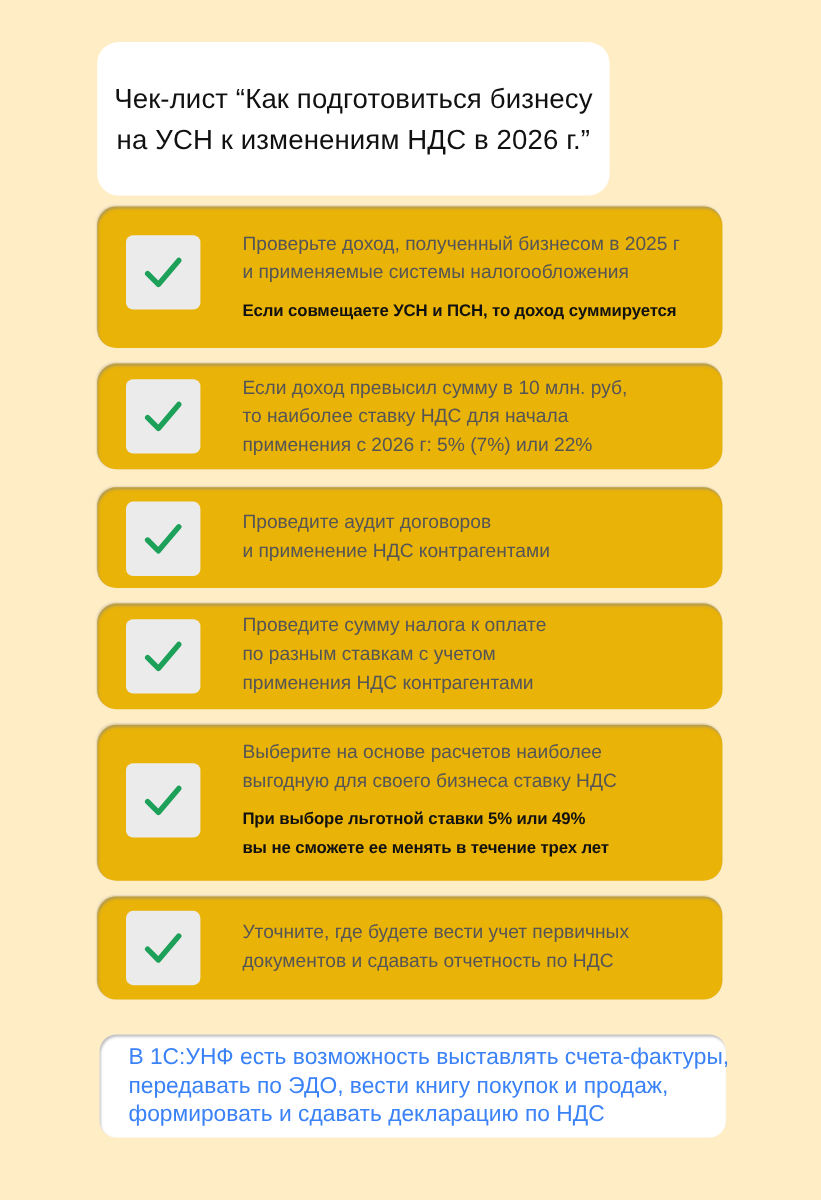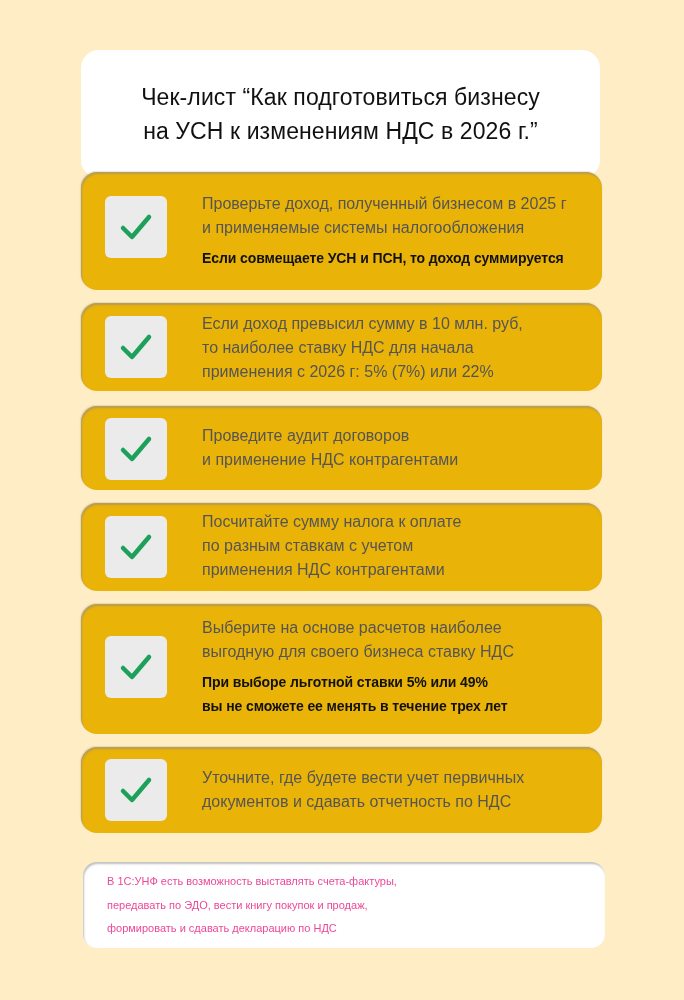--- a/index.html
+++ b/index.html
@@ -10,22 +10,22 @@
       width: 684px;
       height: 1000px;
       background: #FFEDC6;
       position: relative;
       overflow: hidden;
       font-family: "Liberation Sans", "DejaVu Sans", sans-serif;
     }
     .title-card {
       position: absolute;
       left: 81px;
-      top: 50px;
-      width: 519px;
+      top: 35px;
+      width: 427px;
       height: 128px;
       background: #FFFFFF;
       border-radius: 18px;
       display: flex;
       align-items: center;
       justify-content: center;
       text-align: center;
     }
     .title-card .title {
       font-size: 23px;
@@ -89,23 +89,23 @@
       border-radius: 14px;
       box-shadow: inset 1px 2px 2px rgba(140,140,140,0.55);
     }
     .info-card .text {
       position: absolute;
       left: 24px;
       top: 8px;
     }
     .info-line {
       display: block;
-      font-size: 11px;
+      font-size: 19px;
       line-height: 23.5px;
-      color: #ec4899;
+      color: #3b82f6;
       white-space: nowrap;
     }
   </style>
 </head>
 <body>
 
 <div class="title-card">
   <div class="title">
     <span>Чек-лист “Как подготовиться бизнесу</span>
     <span>на УСН к изменениям НДС в 2026 г.”</span>
@@ -152,21 +152,21 @@
   </div>
 </div>
 
 <div class="card" style="top:503px;height:88px;">
   <div class="checkbox" style="top:13px;">
     <svg width="34" height="30" viewBox="0 0 34 30">
         <path d="M4 16 L13 25 L30 5" fill="none" stroke="#1DA15A" stroke-width="4.5" stroke-linecap="round" stroke-linejoin="round"></path>
       </svg>
   </div>
   <div class="text" style="top:7px;">
-    <span class="main-line">Посчитайте сумму налога к оплате</span>
+    <span class="main-line">Проведите сумму налога к оплате</span>
     <span class="main-line">по разным ставкам с учетом</span>
     <span class="main-line">применения НДС контрагентами</span>
   </div>
 </div>
 
 <div class="card" style="top:604px;height:130px;">
   <div class="checkbox" style="top:32px;">
     <svg width="34" height="30" viewBox="0 0 34 30">
         <path d="M4 16 L13 25 L30 5" fill="none" stroke="#1DA15A" stroke-width="4.5" stroke-linecap="round" stroke-linejoin="round"></path>
       </svg>

